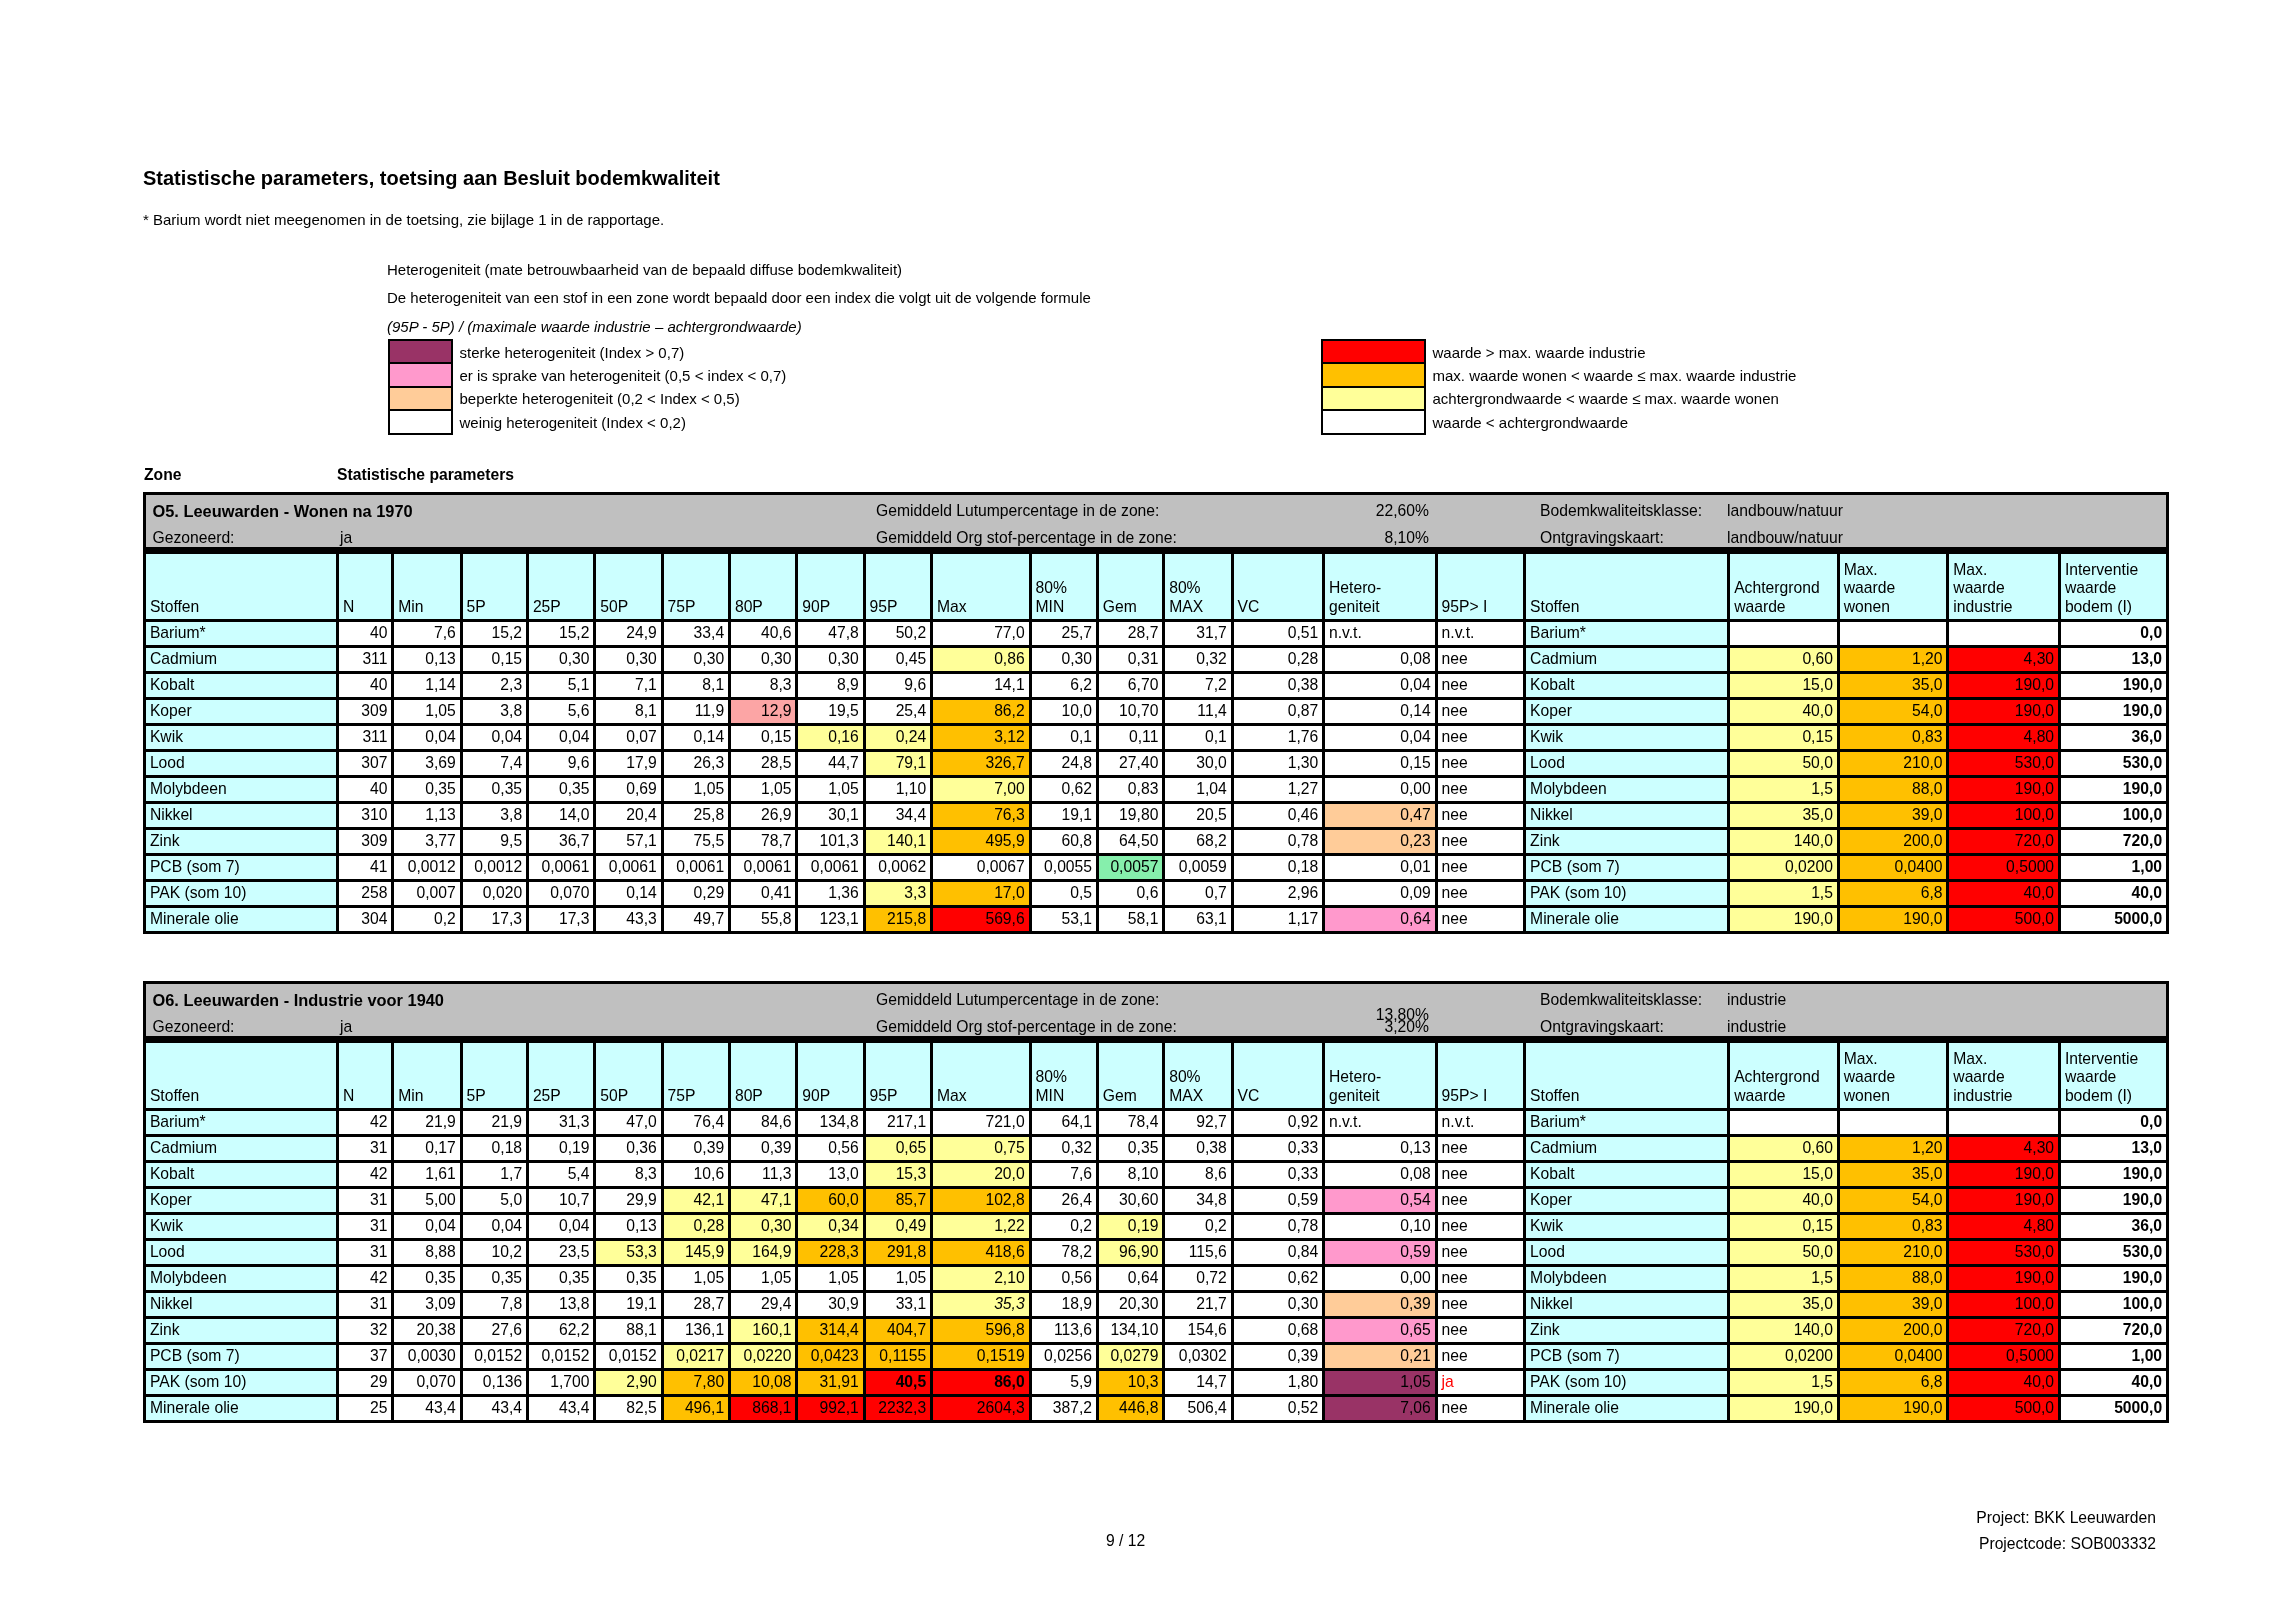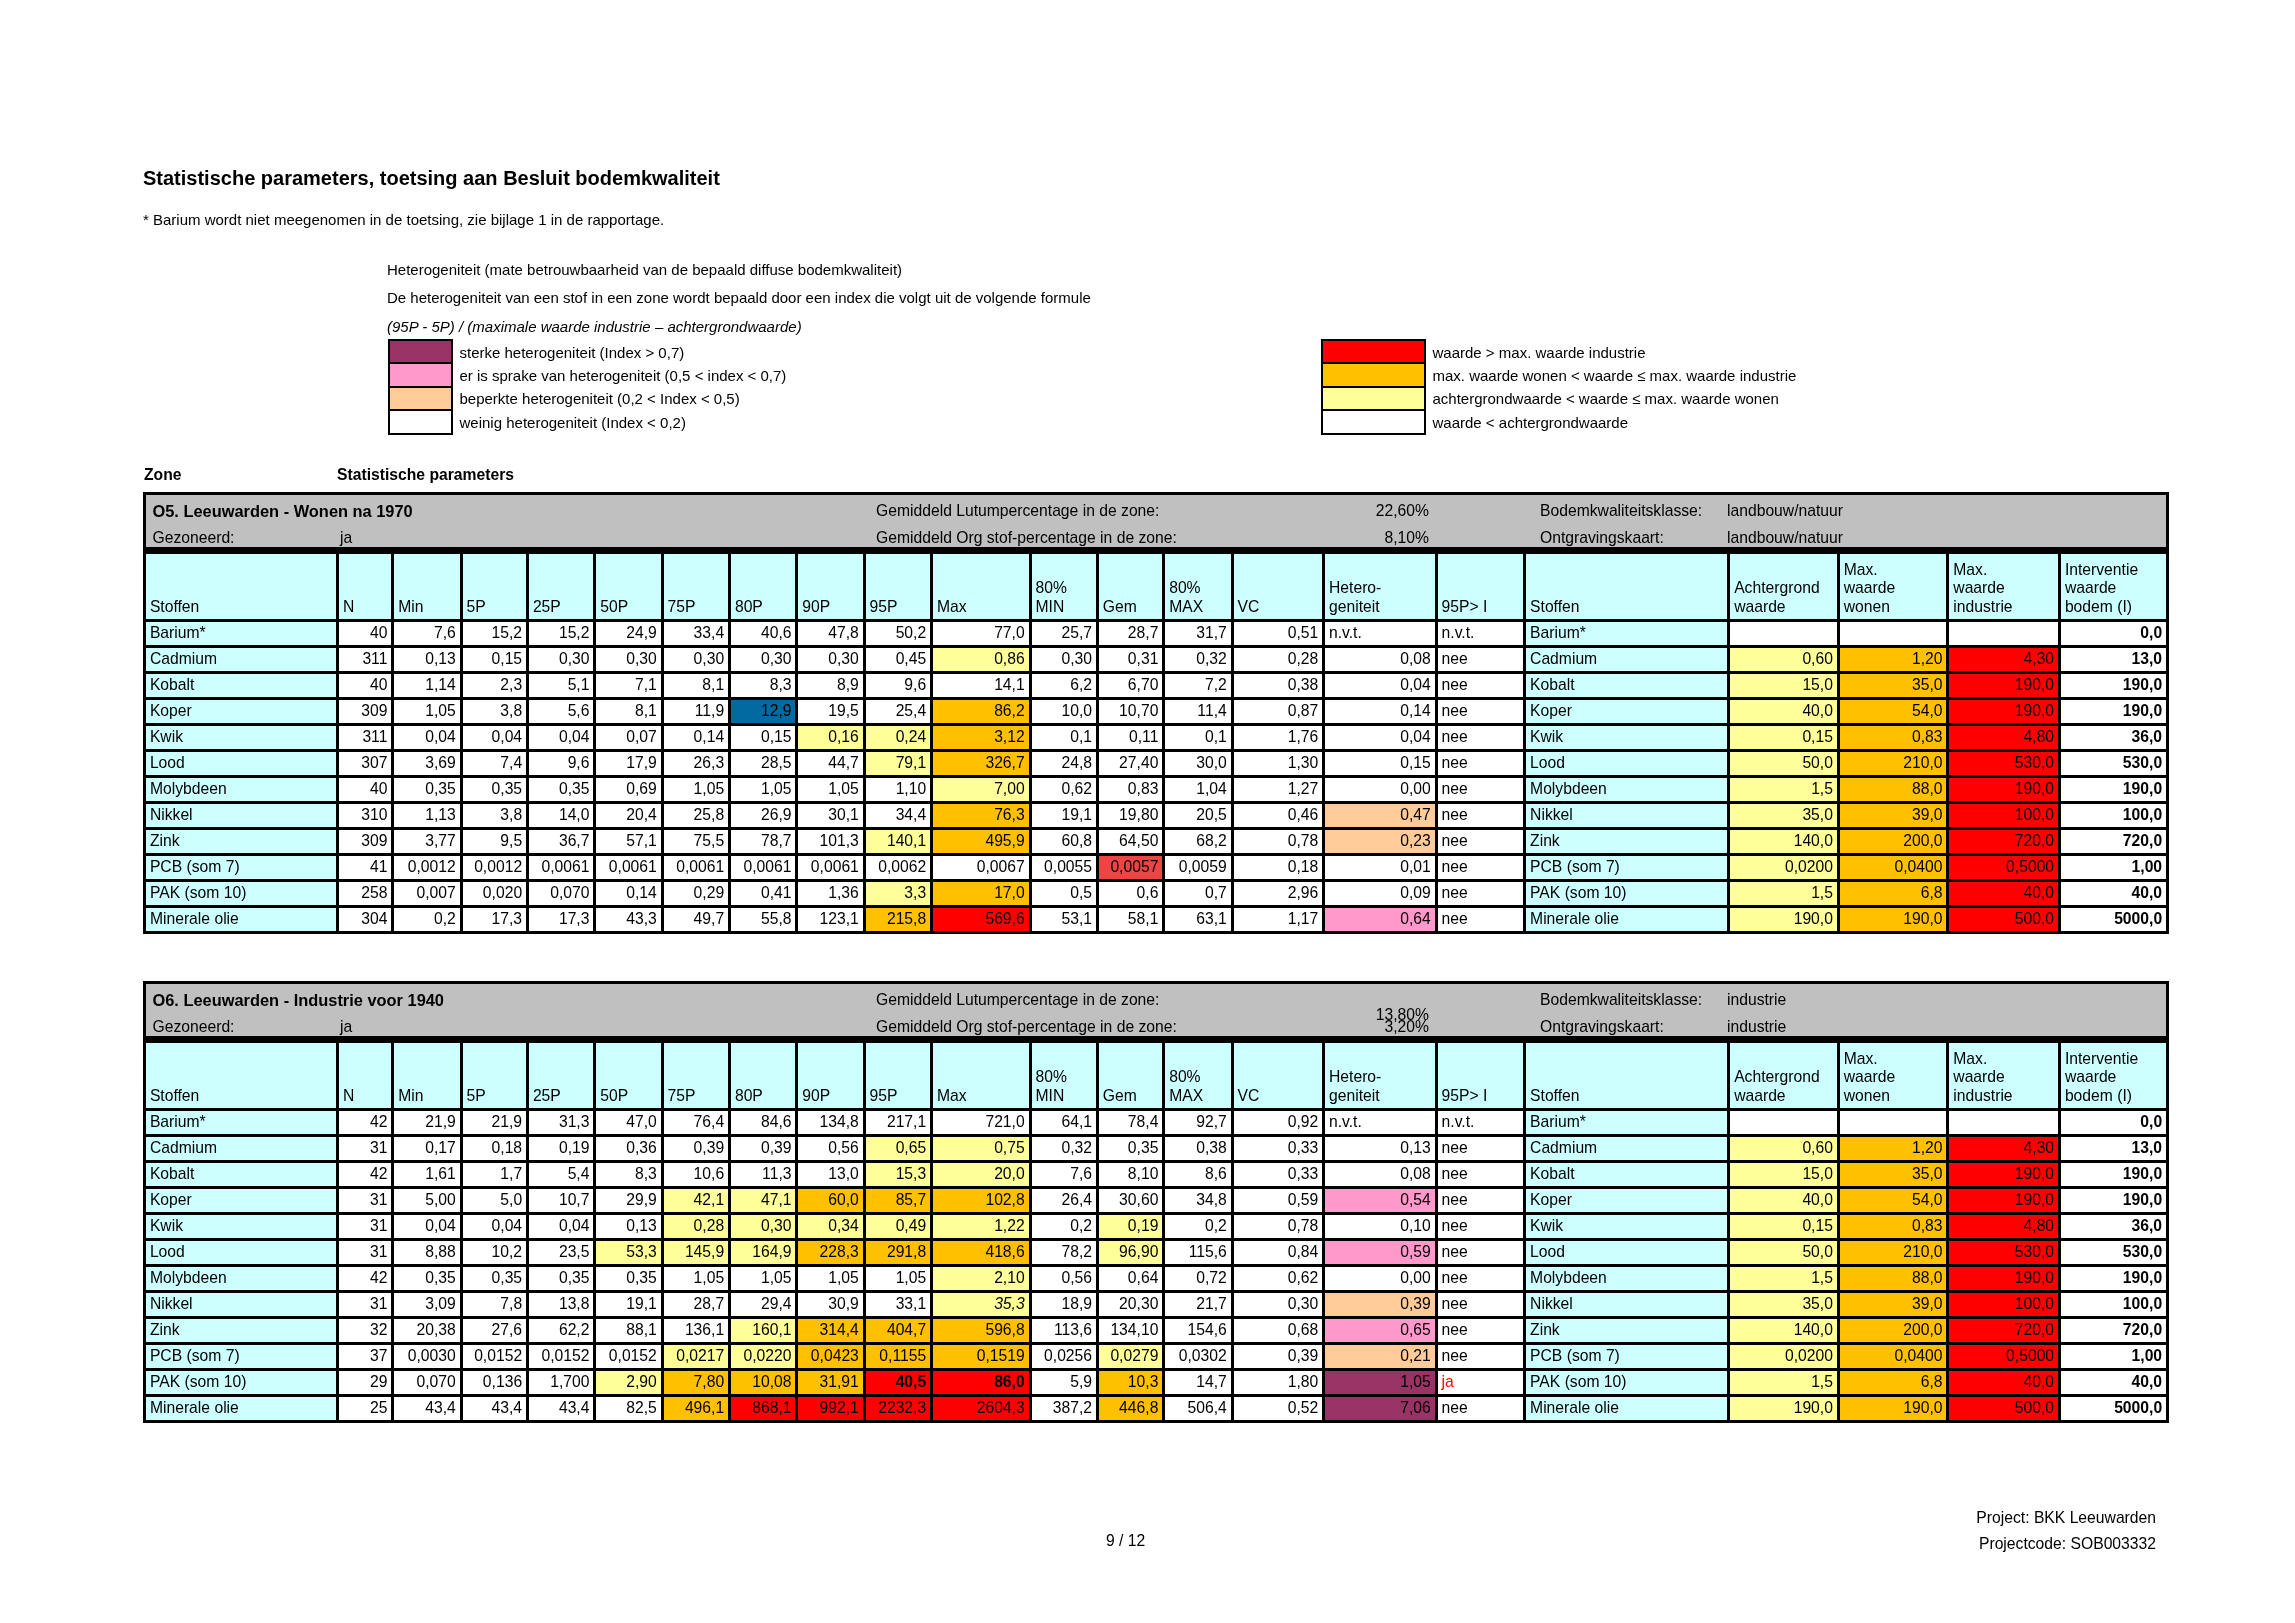--- a/index.html
+++ b/index.html
@@ -229,21 +229,21 @@
         <td class="num bold" style="background: rgb(255, 255, 255);">190,0</td>
       </tr>
       <tr>
         <td class="al" style="background: rgb(204, 255, 255);">Koper</td>
         <td class="num" style="background: rgb(255, 255, 255);">309</td>
         <td class="num" style="background: rgb(255, 255, 255);">1,05</td>
         <td class="num" style="background: rgb(255, 255, 255);">3,8</td>
         <td class="num" style="background: rgb(255, 255, 255);">5,6</td>
         <td class="num" style="background: rgb(255, 255, 255);">8,1</td>
         <td class="num" style="background: rgb(255, 255, 255);">11,9</td>
-        <td class="num" style="background: #0369a1;">12,9</td>
+        <td class="num" style="background: #fca5a5;">12,9</td>
         <td class="num" style="background: rgb(255, 255, 255);">19,5</td>
         <td class="num" style="background: rgb(255, 255, 255);">25,4</td>
         <td class="num" style="background: rgb(255, 192, 0);">86,2</td>
         <td class="num" style="background: rgb(255, 255, 255);">10,0</td>
         <td class="num" style="background: rgb(255, 255, 255);">10,70</td>
         <td class="num" style="background: rgb(255, 255, 255);">11,4</td>
         <td class="num" style="background: rgb(255, 255, 255);">0,87</td>
         <td class="num" style="background: rgb(255, 255, 255);">0,14</td>
         <td class="al" style="background: rgb(255, 255, 255);">nee</td>
         <td class="al" style="background: rgb(204, 255, 255);">Koper</td>
@@ -378,21 +378,21 @@
         <td class="num" style="background: rgb(255, 255, 255);">0,0012</td>
         <td class="num" style="background: rgb(255, 255, 255);">0,0012</td>
         <td class="num" style="background: rgb(255, 255, 255);">0,0061</td>
         <td class="num" style="background: rgb(255, 255, 255);">0,0061</td>
         <td class="num" style="background: rgb(255, 255, 255);">0,0061</td>
         <td class="num" style="background: rgb(255, 255, 255);">0,0061</td>
         <td class="num" style="background: rgb(255, 255, 255);">0,0061</td>
         <td class="num" style="background: rgb(255, 255, 255);">0,0062</td>
         <td class="num" style="background: rgb(255, 255, 255);">0,0067</td>
         <td class="num" style="background: rgb(255, 255, 255);">0,0055</td>
-        <td class="num" style="background: #ef4444;">0,0057</td>
+        <td class="num" style="background: #86efac;">0,0057</td>
         <td class="num" style="background: rgb(255, 255, 255);">0,0059</td>
         <td class="num" style="background: rgb(255, 255, 255);">0,18</td>
         <td class="num" style="background: rgb(255, 255, 255);">0,01</td>
         <td class="al" style="background: rgb(255, 255, 255);">nee</td>
         <td class="al" style="background: rgb(204, 255, 255);">PCB (som 7)</td>
         <td class="num" style="background: rgb(255, 255, 153);">0,0200</td>
         <td class="num" style="background: rgb(255, 192, 0);">0,0400</td>
         <td class="num" style="background: rgb(255, 0, 0);">0,5000</td>
         <td class="num bold" style="background: rgb(255, 255, 255);">1,00</td>
       </tr>

